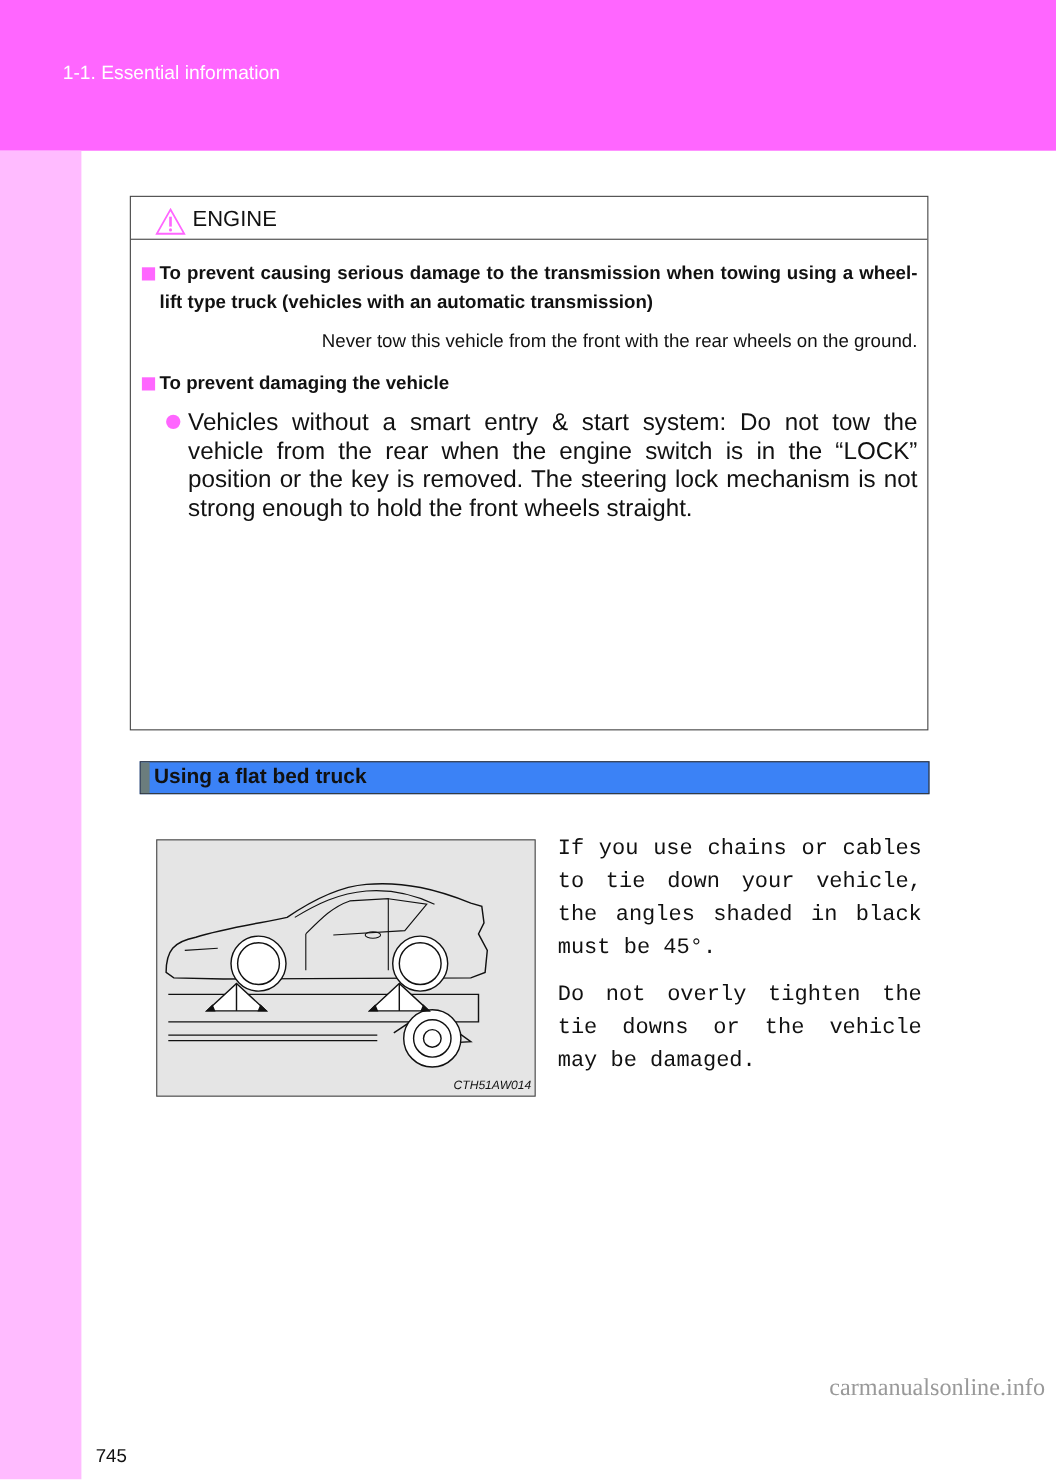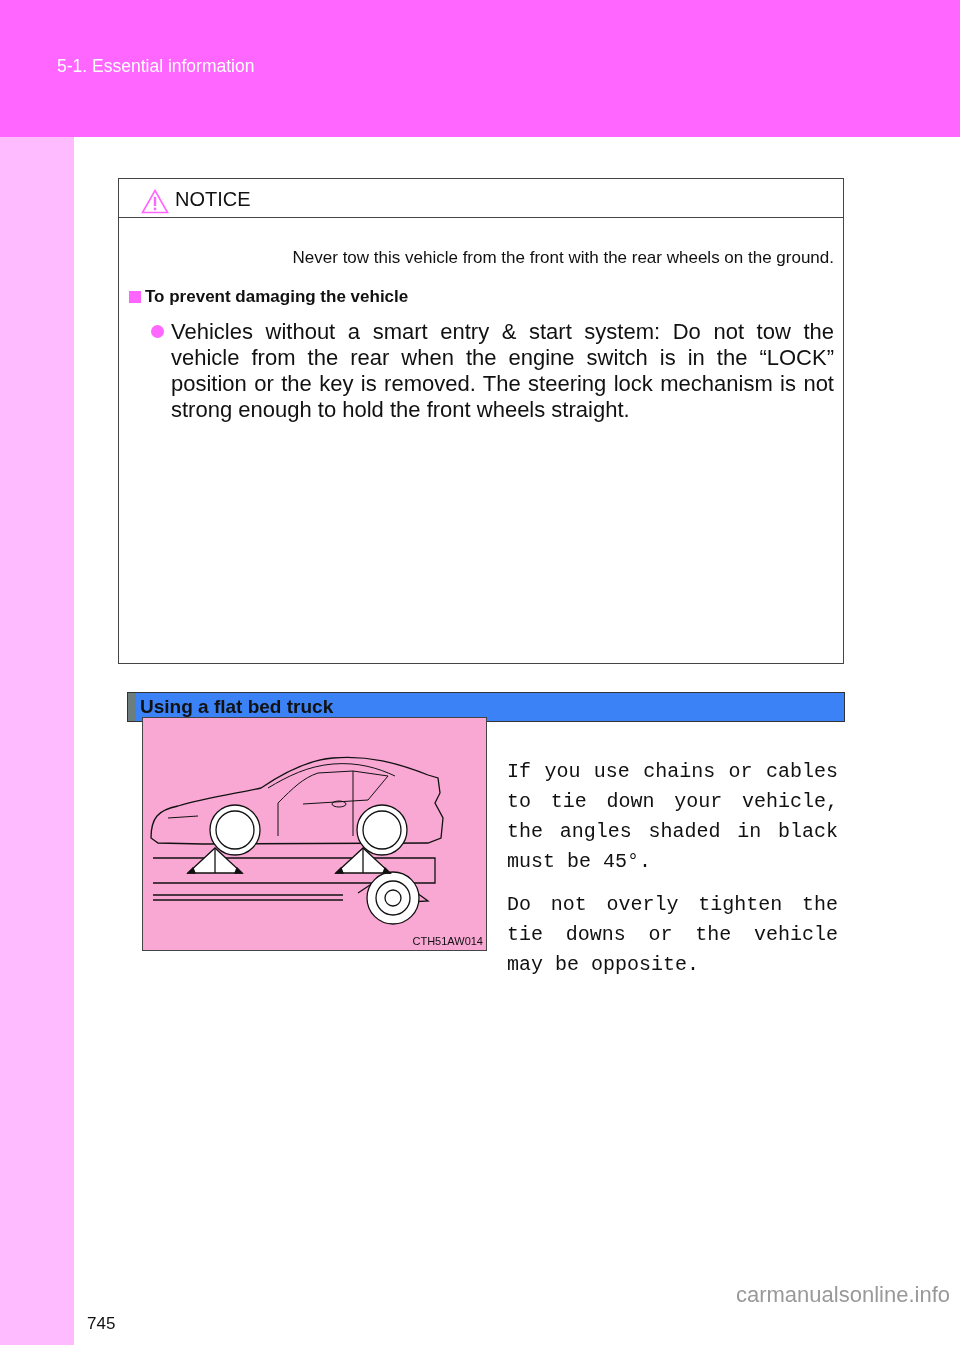--- a/index.html
+++ b/index.html
@@ -37,50 +37,54 @@
   .plain { padding-left:16px; font-size:17px; line-height:26px; margin-top:9px; margin-bottom:13px;text-align:right; }
   .bullet { position:relative; padding-left:42px; font-size:22px; line-height:26px; text-align:justify; margin-top:9px; }
   .bullet .dot { position:absolute; left:22px; top:6px; width:13px; height:13px; border-radius:50%; background:#ff66ff; }
   .sec-head {
     position:absolute; left:127px; top:692px; width:718px; height:30px;
     border:1.5px solid #333; box-sizing:border-box; background:#3b82f6;
   }
   .sec-head .bar { position:absolute; left:0; top:0; width:8px; height:100%; background:#6b7d7d; }
   .sec-head .label { position:absolute; left:12px; top:3px; font-weight:bold; font-size:19px; }
   .figure {
-    position:absolute; left:142px; top:717px; width:345px; height:234px;
-    border:1.5px solid #444; box-sizing:border-box; background:#f9a8d4;
+    position:absolute; left:142px; top:763px; width:345px; height:234px;
+    border:1.5px solid #444; box-sizing:border-box; background:#e5e5e5;font-style:italic;
   }
   .figure .code { position:absolute; right:3px; bottom:3px; font-size:11px; color:#111; }
   .side-text {
     position:absolute; left:507px; top:757px; width:331px;
     font-size:20px; line-height:30px; text-align:justify;
   }
   .side-text p { margin:0 0 13px 0;font-family:Liberation Mono, monospace; }
   .page-num { position:absolute; left:87px; top:1314px; font-size:17px; }
-  .watermark { position:absolute; right:10px; top:1282px; font-size:22px; color:#999; }
+  .watermark { position:absolute; right:10px; top:1248px; font-size:22px; color:#999;font-family:Liberation Serif, serif; }
 </style>
 </head>
 <body>
 
 <div class="header">
-  <div class="section">5-1. Essential information</div>
+  <div class="section">1-1. Essential information</div>
 </div>
 <div class="sidebar"></div>
 
 <div class="notice">
   <div class="notice-head">
     <svg class="warn-icon" viewBox="0 0 28 25">
       <polygon points="14,1.5 26.5,23.5 1.5,23.5" fill="none" stroke="#ff66ff" stroke-width="1.6"></polygon>
       <rect x="12.8" y="8" width="2.4" height="9" fill="#ff66ff"></rect>
       <circle cx="14" cy="20" r="1.4" fill="#ff66ff"></circle>
     </svg>
-    <div class="title">NOTICE</div>
+    <div class="title">ENGINE</div>
   </div>
   <div class="notice-body">
+    <div class="head-item">
+      <span class="sq"></span>
+      <span>To prevent causing serious damage to the transmission when towing using a wheel-lift type truck (vehicles with an automatic transmission)</span>
+    </div>
     <div class="plain">Never tow this vehicle from the front with the rear wheels on the ground.</div>
     <div class="head-item">
       <span class="sq"></span>
       <span>To prevent damaging the vehicle</span>
     </div>
     <div class="bullet">
       <span class="dot"></span>
       <span>Vehicles without a smart entry &amp; start system: Do not tow the vehicle from the rear when the engine switch is in the “LOCK” position or the key is removed. The steering lock mechanism is not strong enough to hold the front wheels straight.</span>
     </div>
   </div>
@@ -123,17 +127,17 @@
     <path d="M193,155 L220,130 L247,155 Z" fill="#fff"></path>
     <path d="M220,130 L220,155"></path>
     <path d="M193,155 L198,150 L200,155 Z" fill="#111"></path>
     <path d="M247,155 L242,150 L240,155 Z" fill="#111"></path>
   </svg>
   <div class="code">CTH51AW014</div>
 </div>
 
 <div class="side-text">
   <p>If you use chains or cables to tie down your vehicle, the angles shaded in black must be 45°.</p>
-  <p>Do not overly tighten the tie downs or the vehicle may be opposite.</p>
+  <p>Do not overly tighten the tie downs or the vehicle may be damaged.</p>
 </div>
 
 <div class="page-num">745</div>
 <div class="watermark">carmanualsonline.info</div>
 
 </body></html>

